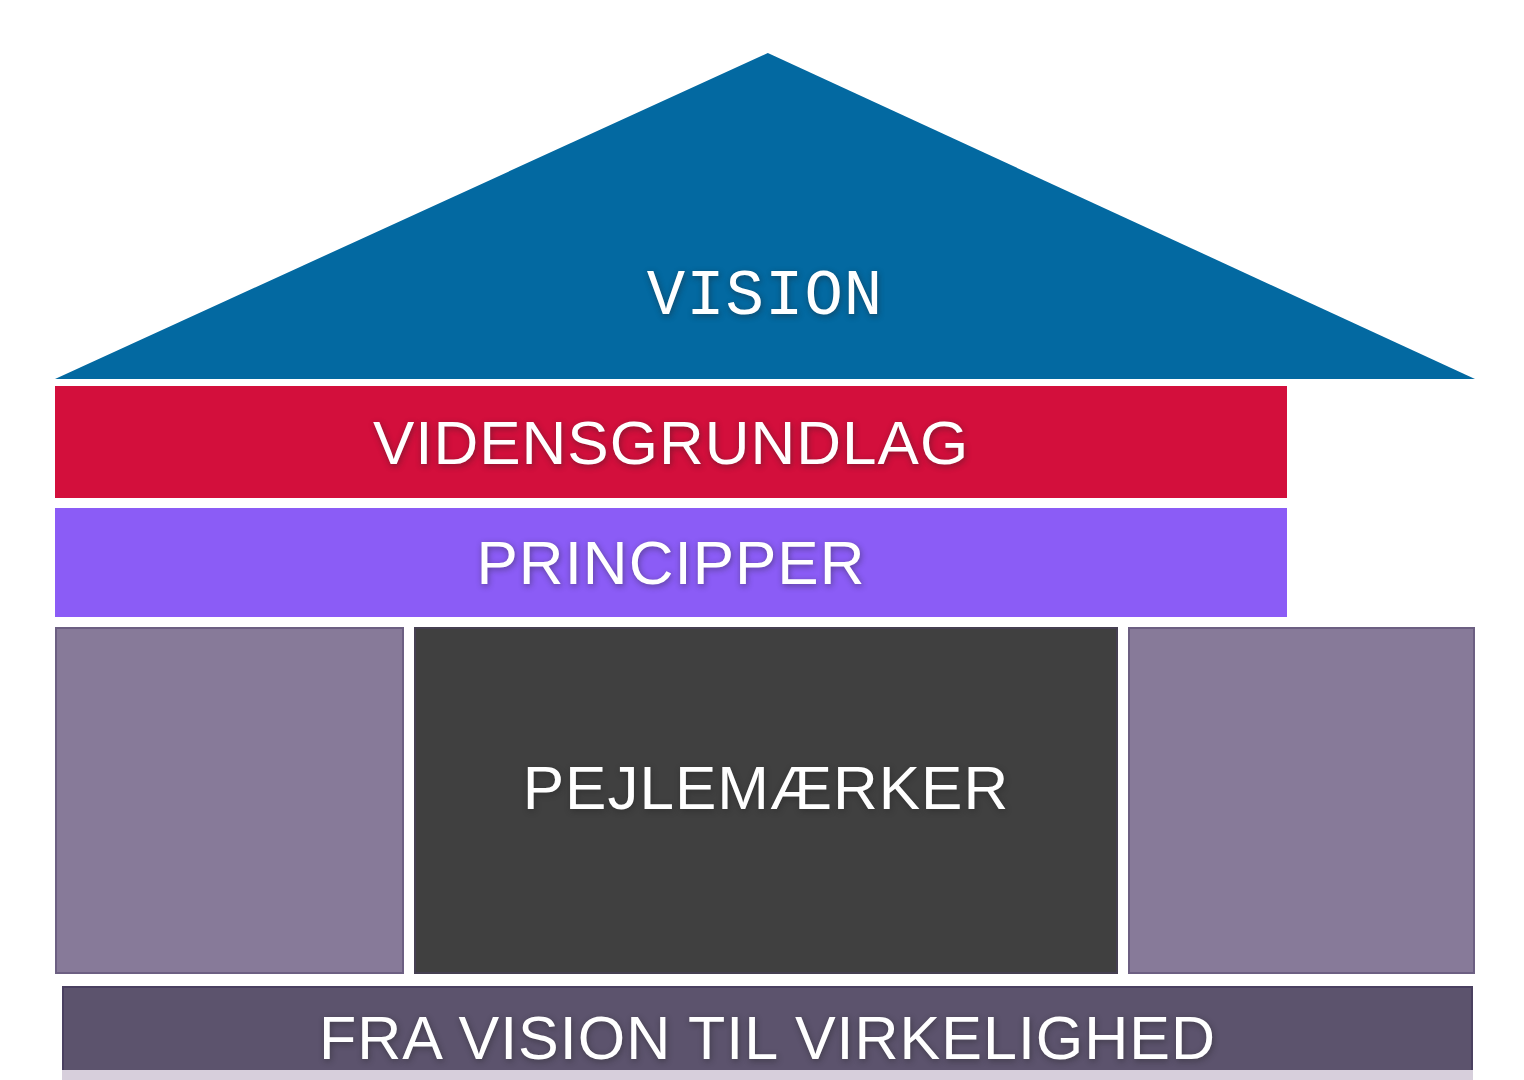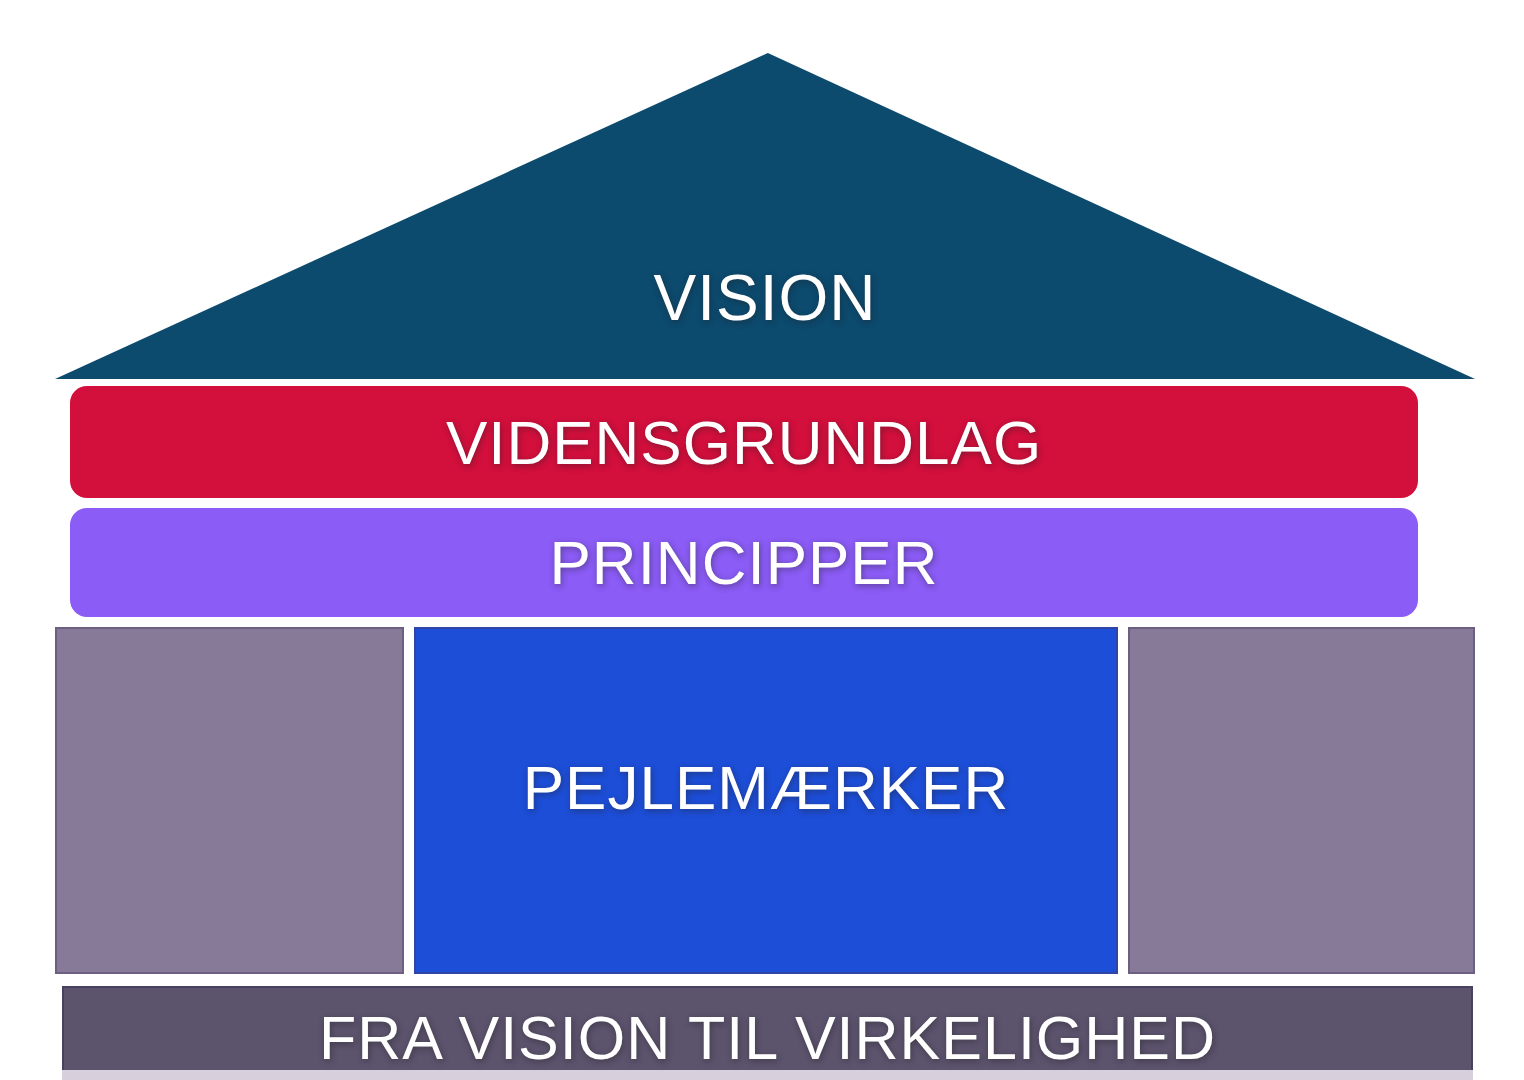--- a/index.html
+++ b/index.html
@@ -41,26 +41,25 @@
     position: absolute;
     top: 208px;
     left: 0;
     right: 0;
     text-align: center;
     font-size: 64px;
   }
   
   .band {
     position: absolute;
-    left: 70px;
-    width: 1348px;
+    left: 55px;
+    width: 1232px;
     display: flex;
     align-items: center;
     justify-content: center;
-    border-radius: 17px;
   }
   #band-vidensgrundlag { top: 386px; height: 112px; }
   #band-principper     { top: 508px; height: 109px; }
   
   #pillars {
     position: absolute;
     left: 55px;
     top: 627px;
     width: 1420px;
     height: 347px;
@@ -111,35 +110,35 @@
     top: 1070px;
     width: 1411px;
     height: 10px;
   }
 </style>
 </head>
 <body>
 
 <div id="canvas">
 
-  <div id="roof" style="background-color: #0c4a6e;">
+  <div id="roof" style="background-color: #0369a1; font-family: Liberation Mono, monospace;">
     <div class="layer-label">VISION</div>
   </div>
 
   <div id="band-vidensgrundlag" class="band" style="background-color: rgb(211, 15, 60);">
     <div class="layer-label">VIDENSGRUNDLAG</div>
   </div>
 
   <div id="band-principper" class="band" style="background-color: #8b5cf6;">
     <div class="layer-label">PRINCIPPER</div>
   </div>
 
   <div id="pillars">
     <div id="pillar-1" class="pillar" style="background-color: rgb(135, 122, 153);"></div>
-    <div id="pillar-mid" class="pillar" style="background-color: #1d4ed8;">
+    <div id="pillar-mid" class="pillar" style="background-color: #404040;">
       <div id="mid-divider-top" class="mid-divider"></div>
       <div id="mid-divider-bottom" class="mid-divider"></div>
       <div class="layer-label">PEJLEMÆRKER</div>
     </div>
     <div id="pillar-4" class="pillar" style="background-color: rgb(135, 122, 153);"></div>
   </div>
 
   <div id="foundation" style="background-color: rgb(92, 83, 109);">
     <div class="layer-label">FRA VISION TIL VIRKELIGHED</div>
   </div>

